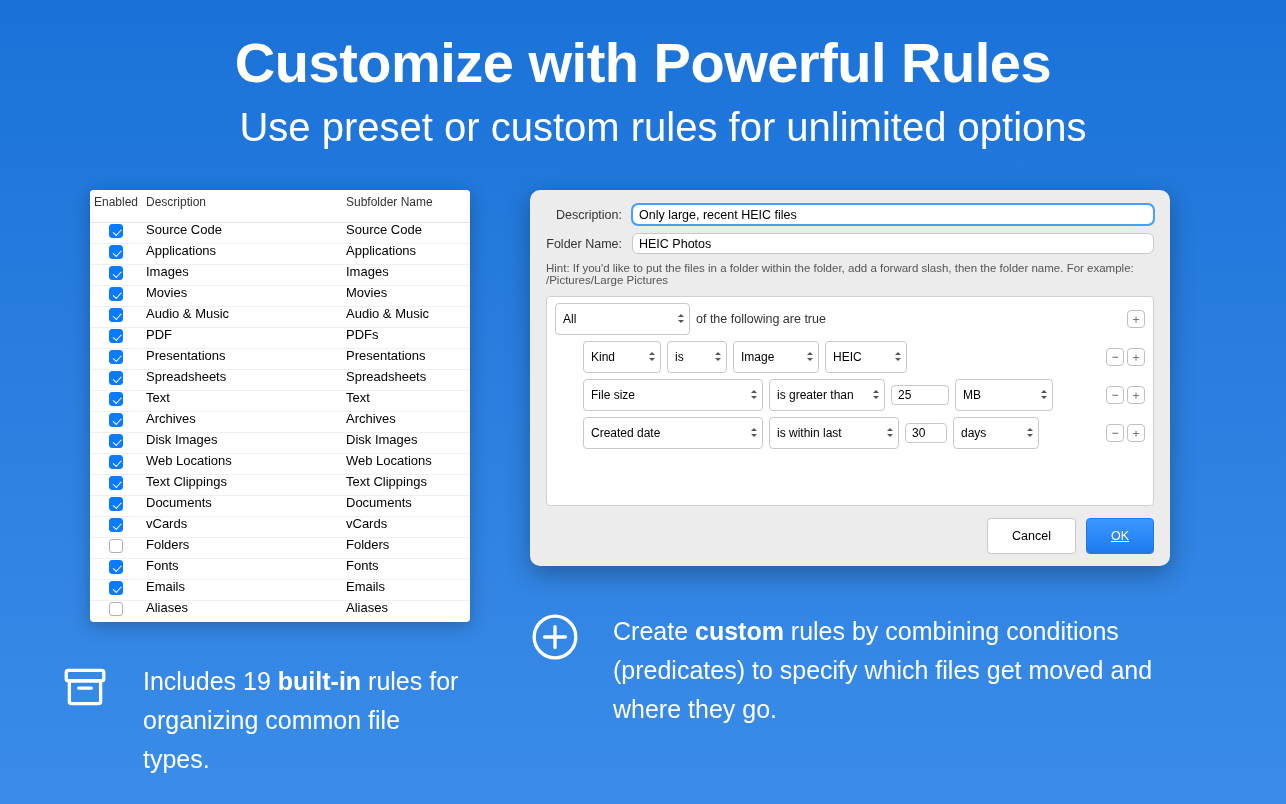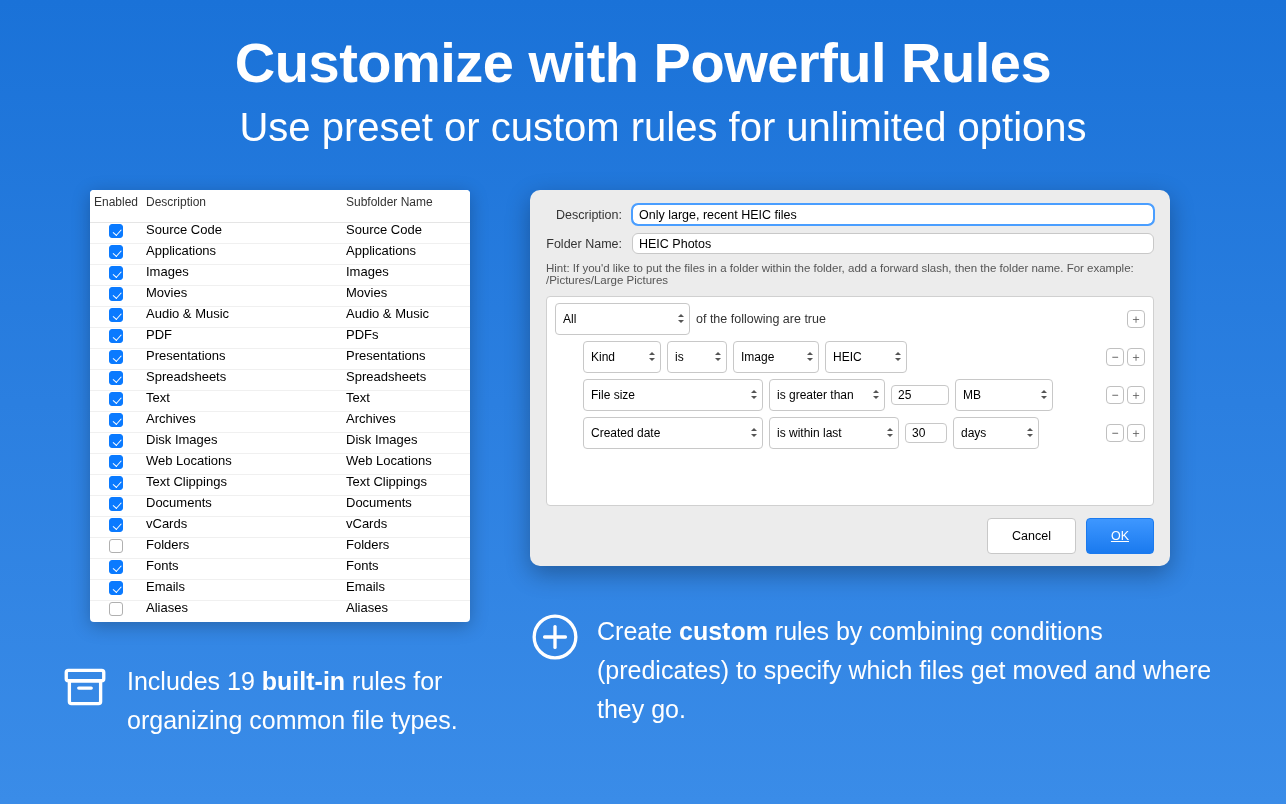--- a/index.html
+++ b/index.html
@@ -54,21 +54,21 @@
 .sel::after{ border-top:3.5px solid #555; margin-top:1px;}
 .numfield{ height:20px; width:58px; background:#fff; border:1px solid #c8c8c8; border-radius:4px; padding:0 6px; font-size:12px; display:inline-flex; align-items:center;}
 .sq-btn{ width:18px; height:18px; background:#fff; border:1px solid #c0c0c0; border-radius:4px; display:inline-flex; align-items:center; justify-content:center; font-size:12px; color:#555; line-height:1;}
 .btn-group{ margin-left:auto; display:flex; gap:3px;}
 .static{ font-size:12.5px; color:#333;}
 .dlg-buttons{ display:flex; justify-content:flex-end; gap:10px;}
 .btn{ height:36px; min-width:64px; border-radius:4px; font-size:12.5px; display:inline-flex; align-items:center; justify-content:center; padding:0 24px; border:1px solid #c8c8c8; background:#fff;}
 .btn.primary{ background:linear-gradient(180deg,#3e97ff,#1a7aef); color:#fff; border-color:#1a7aef;text-decoration:underline;}
 
 
-.caption{ display:flex; gap:17px; align-items:flex-start; color:#fff; font-weight:300;}
+.caption{ display:flex; gap:33px; align-items:flex-start; color:#fff; font-weight:300;}
 .caption.left-cap{ margin-top:40px; font-size:25px; line-height:1.55; margin-left:-30px;}
 .caption.right-cap{ margin-top:46px; font-size:25px; line-height:1.55;}
 .caption strong{ font-weight:600;}
 .cap-icon{ width:50px; height:50px; flex:0 0 50px; display:flex; align-items:center; justify-content:center;}
 .cap-icon svg{ width:100%; height:100%;}
 </style>
 </head>
 <body>
 
 <div class="hero">

